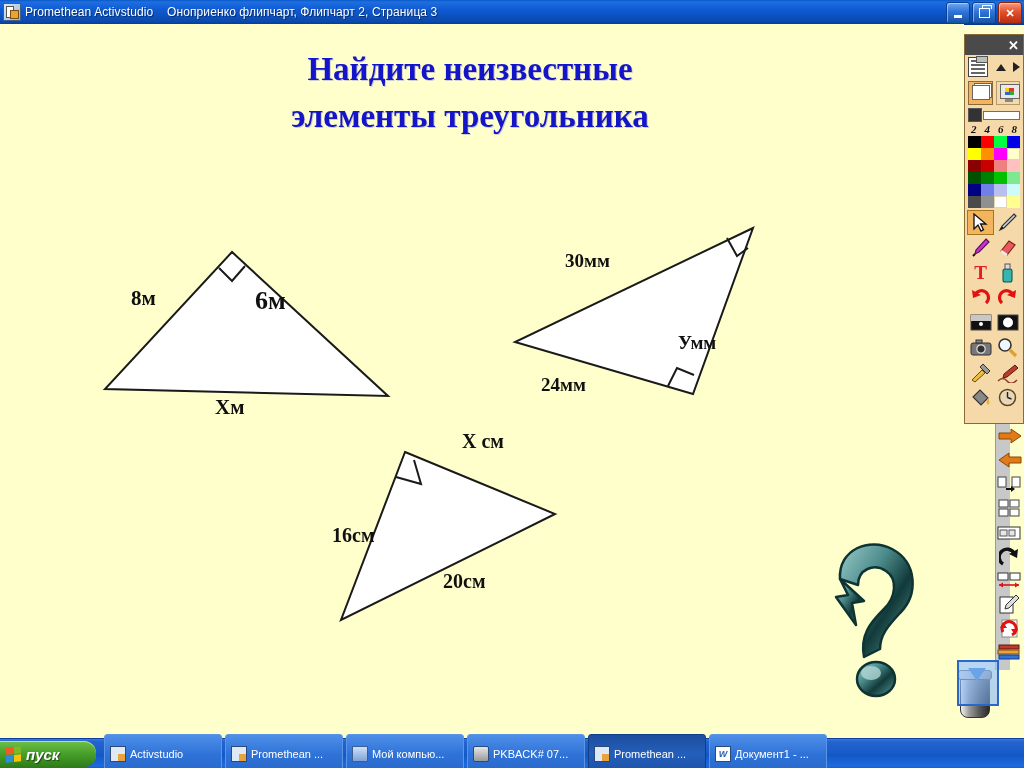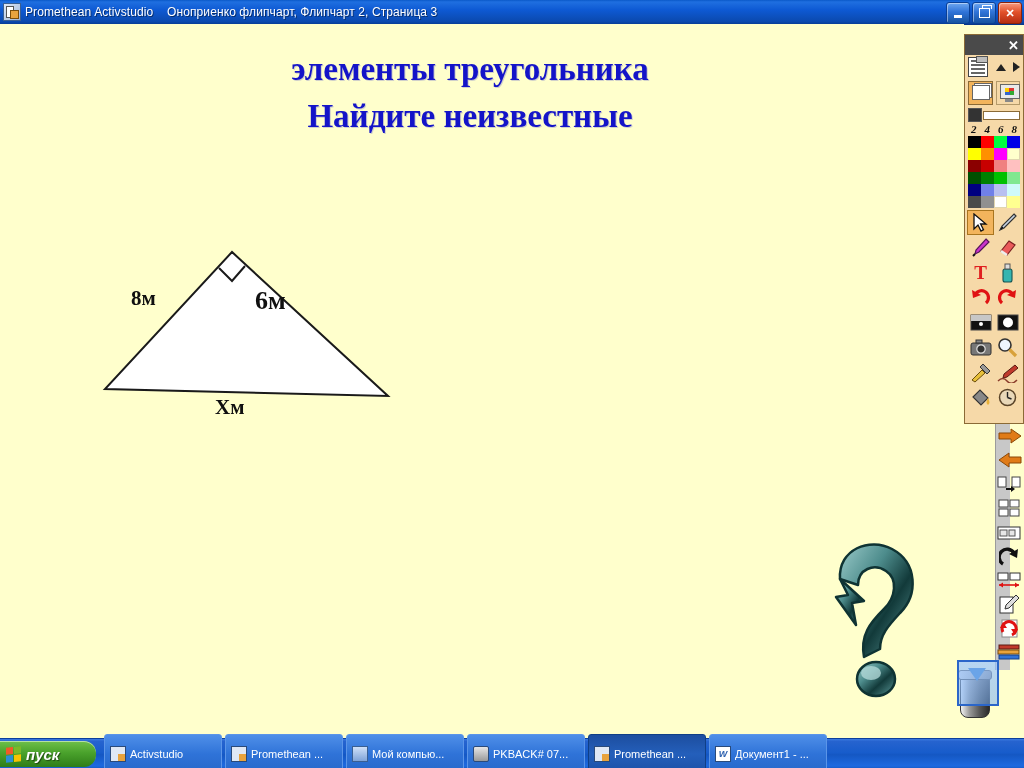--- a/index.html
+++ b/index.html
@@ -195,35 +195,54 @@
         </div>
       <div class="tb-btn close">
           <span>✕</span>
         </div>
     </div>
   </div>
 
   <div class="canvas">
 
     <div class="slide-title">
+      <div>Найдите неизвестные</div>
       <div>элементы треугольника</div>
-      <div>Найдите неизвестные</div>
     </div>
 
     <div class="fig" style="left:95px;top:215px;">
       <svg width="310" height="175" viewBox="0 0 310 175">
         <polygon points="137,13 10,150 293,157" fill="#FFFFFF" stroke="#1a1a1a" stroke-width="2"></polygon>
         <polyline points="124,29 137,42 150,27" fill="none" stroke="#1a1a1a" stroke-width="2"></polyline>
       </svg>
       <div class="lbl" style="left:36px;top:47px;font-size:21px;">8м</div>
       <div class="lbl" style="left:160px;top:47px;font-size:26px;">6м</div>
       <div class="lbl" style="left:120px;top:156px;font-size:21px;">Хм</div>
     </div>
 
-
+    <div class="fig" style="left:505px;top:178px;">
+      <svg width="270" height="210" viewBox="0 0 270 210">
+        <polygon points="248,26 10,140 188,192" fill="#FFFFFF" stroke="#1a1a1a" stroke-width="2"></polygon>
+        <polyline points="222,36 232,54 243,46" fill="none" stroke="#1a1a1a" stroke-width="2"></polyline>
+        <polyline points="163,184 172,166 189,173" fill="none" stroke="#1a1a1a" stroke-width="2"></polyline>
+      </svg>
+      <div class="lbl" style="left:60px;top:48px;font-size:19px;">30мм</div>
+      <div class="lbl" style="left:36px;top:172px;font-size:19px;">24мм</div>
+      <div class="lbl" style="left:173px;top:130px;font-size:19px;">Умм</div>
+    </div>
+
+    <div class="fig" style="left:325px;top:400px;">
+      <svg width="250" height="225" viewBox="0 0 250 225">
+        <polygon points="80,28 230,90 16,196" fill="#FFFFFF" stroke="#1a1a1a" stroke-width="2"></polygon>
+        <polyline points="71,53 96,60 89,36" fill="none" stroke="#1a1a1a" stroke-width="2"></polyline>
+      </svg>
+      <div class="lbl" style="left:137px;top:6px;font-size:20px;">Х см</div>
+      <div class="lbl" style="left:7px;top:100px;font-size:20px;">16см</div>
+      <div class="lbl" style="left:118px;top:146px;font-size:20px;">20см</div>
+    </div>
 
     <div class="fig" style="left:826px;top:515px;">
       <svg width="104" height="160" viewBox="0 0 104 160">
         <defs>
           <linearGradient id="qg" x1="0" y1="0" x2="1" y2="1">
             <stop offset="0%" stop-color="#9ccccb"></stop>
             <stop offset="35%" stop-color="#4d8c8c"></stop>
             <stop offset="62%" stop-color="#123a3a"></stop>
             <stop offset="100%" stop-color="#5d9b9b"></stop>
           </linearGradient>

